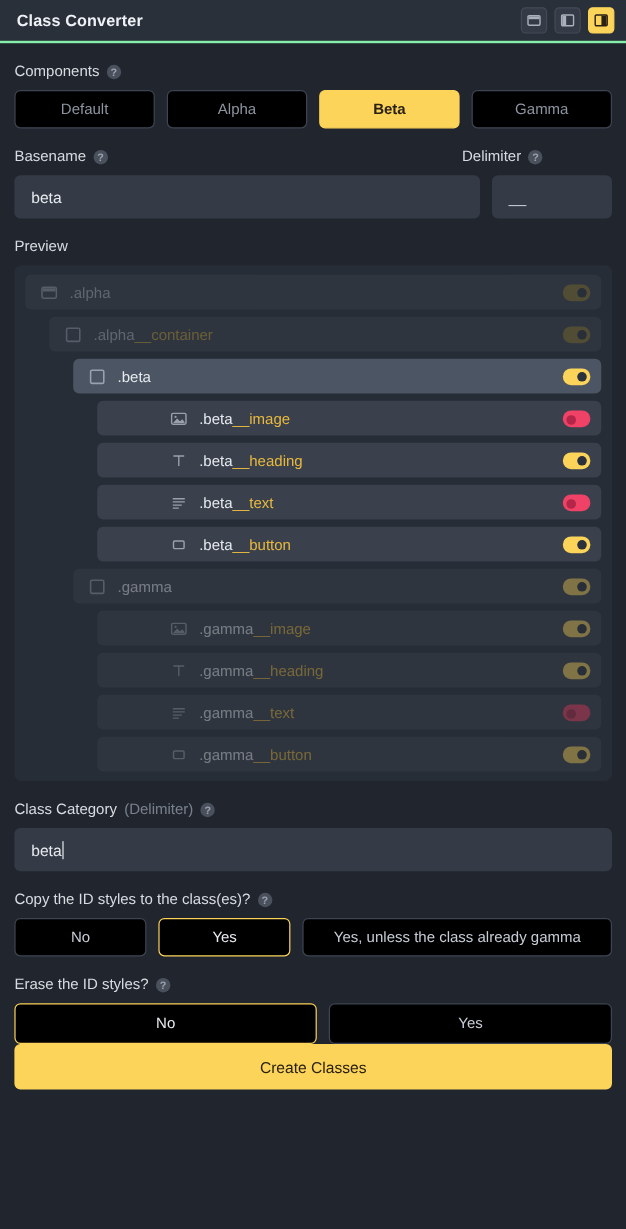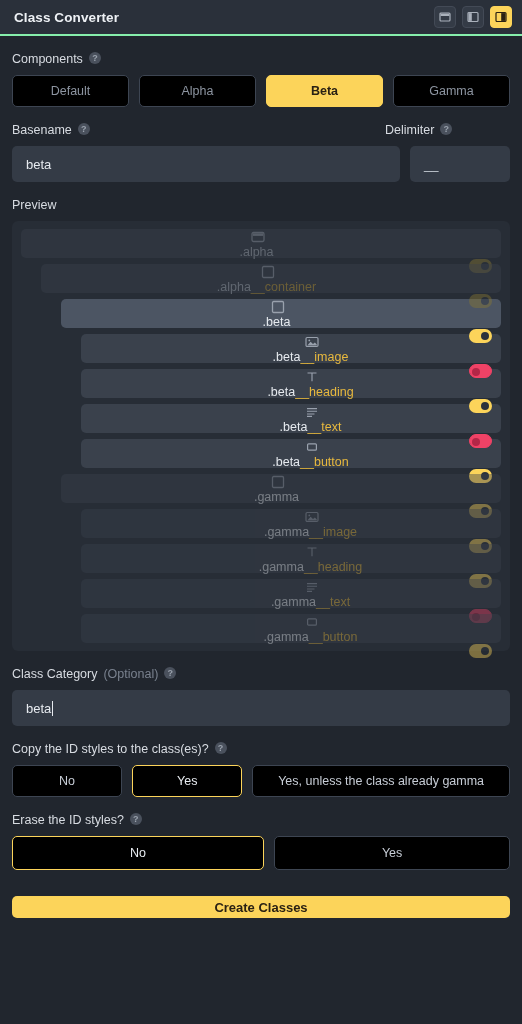--- a/index.html
+++ b/index.html
@@ -29,21 +29,21 @@
     border: 1px solid #434a56; background: #343b46;
     display: flex; align-items: center; justify-content: center;
   }
   .vbtn.active { background: #fcd45a; border-color: #fcd45a; }
 
   
   .page { padding: 0 12px; }
 
   .field-label {
     font-size: 12.5px; color: #d8dce2;
-    display: flex; align-items: flex-start; gap: 6px;
+    display: flex; align-items: flex-end; gap: 6px;
     margin: 16px 0 9px 0;
   }
   .field-label .optional { color: #79818e; }
   .help {
     width: 12px; height: 12px; border-radius: 50%;
     background: #4a515d; color: #9aa2ad;
     font-size: 9px; line-height: 12px; text-align: center;
     font-weight: bold; display: inline-block;
     flex: none;
   }
@@ -81,21 +81,20 @@
   .preview-box {
     background: #272d36; border-radius: 6px;
     padding: 8px 9px; margin-top: 0;
   }
   .trow {
     height: 29px; border-radius: 5px;
     background: #3a414c;
     display: flex; align-items: center;
     margin-bottom: 6px;
     padding-right: 9px;
-    flex-direction: column;
   }
   .trow:last-child { margin-bottom: 0; text-align: right; }
   .trow.sel { background: #4c5563; }
   .trow.dim { opacity: .42; }
   .trow.lvl0 { margin-left: 0; }
   .trow.lvl1 { margin-left: 20px; }
   .trow.lvl2 { margin-left: 40px; }
   .trow.lvl3 { margin-left: 60px; padding-left: 48px; }
   .ticon {
     width: 16px; height: 16px; flex: none;
@@ -119,23 +118,23 @@
     position: absolute; top: 3px;
     width: 8px; height: 8px; border-radius: 50%;
     background: #2c323b;
   }
   .toggle.on .knob  { right: 3px; }
   .toggle.off .knob { left: 2px; background: #b32647; }
   .toggle.dimyellow { background: #8b7a33; }
 
   
   .cta {
-    margin-top: 26px; height: 22px; border-radius: 5px;
+    height: 38px; border-radius: 5px;
     background: #fcd45a; color: #2a2113;
-    font-size: 13px; font-weight: bold;
+    font-size: 13px; font-weight: normal;
     display: flex; align-items: center; justify-content: center;
   }
   .erase-row .seg { height: 34px; }
   .erase-row .seg:first-child { flex: 1.07; }
 </style>
 </head>
 <body>
 
 <div class="titlebar">
   <div class="titlebar-title">Class Converter</div>
@@ -327,21 +326,21 @@
         </span>
         <span class="tlabel">.gamma<span class="suffix">__button</span></span>
         <span class="toggle on">
           <span class="knob"></span>
         </span>
       </div>
     </div>
 
   <div class="field-label">
     <span>Class Category</span>
-    <span class="optional">(Optional)</span>
+    <span class="optional">(Delimiter)</span>
     <span class="help">?</span>
   </div>
   <div class="txt">
     <span>beta</span>
       <span class="caret"></span>
   </div>
 
   <div class="field-label">
     <span>Copy the ID styles to the class(es)?</span>
     <span class="help">?</span>

